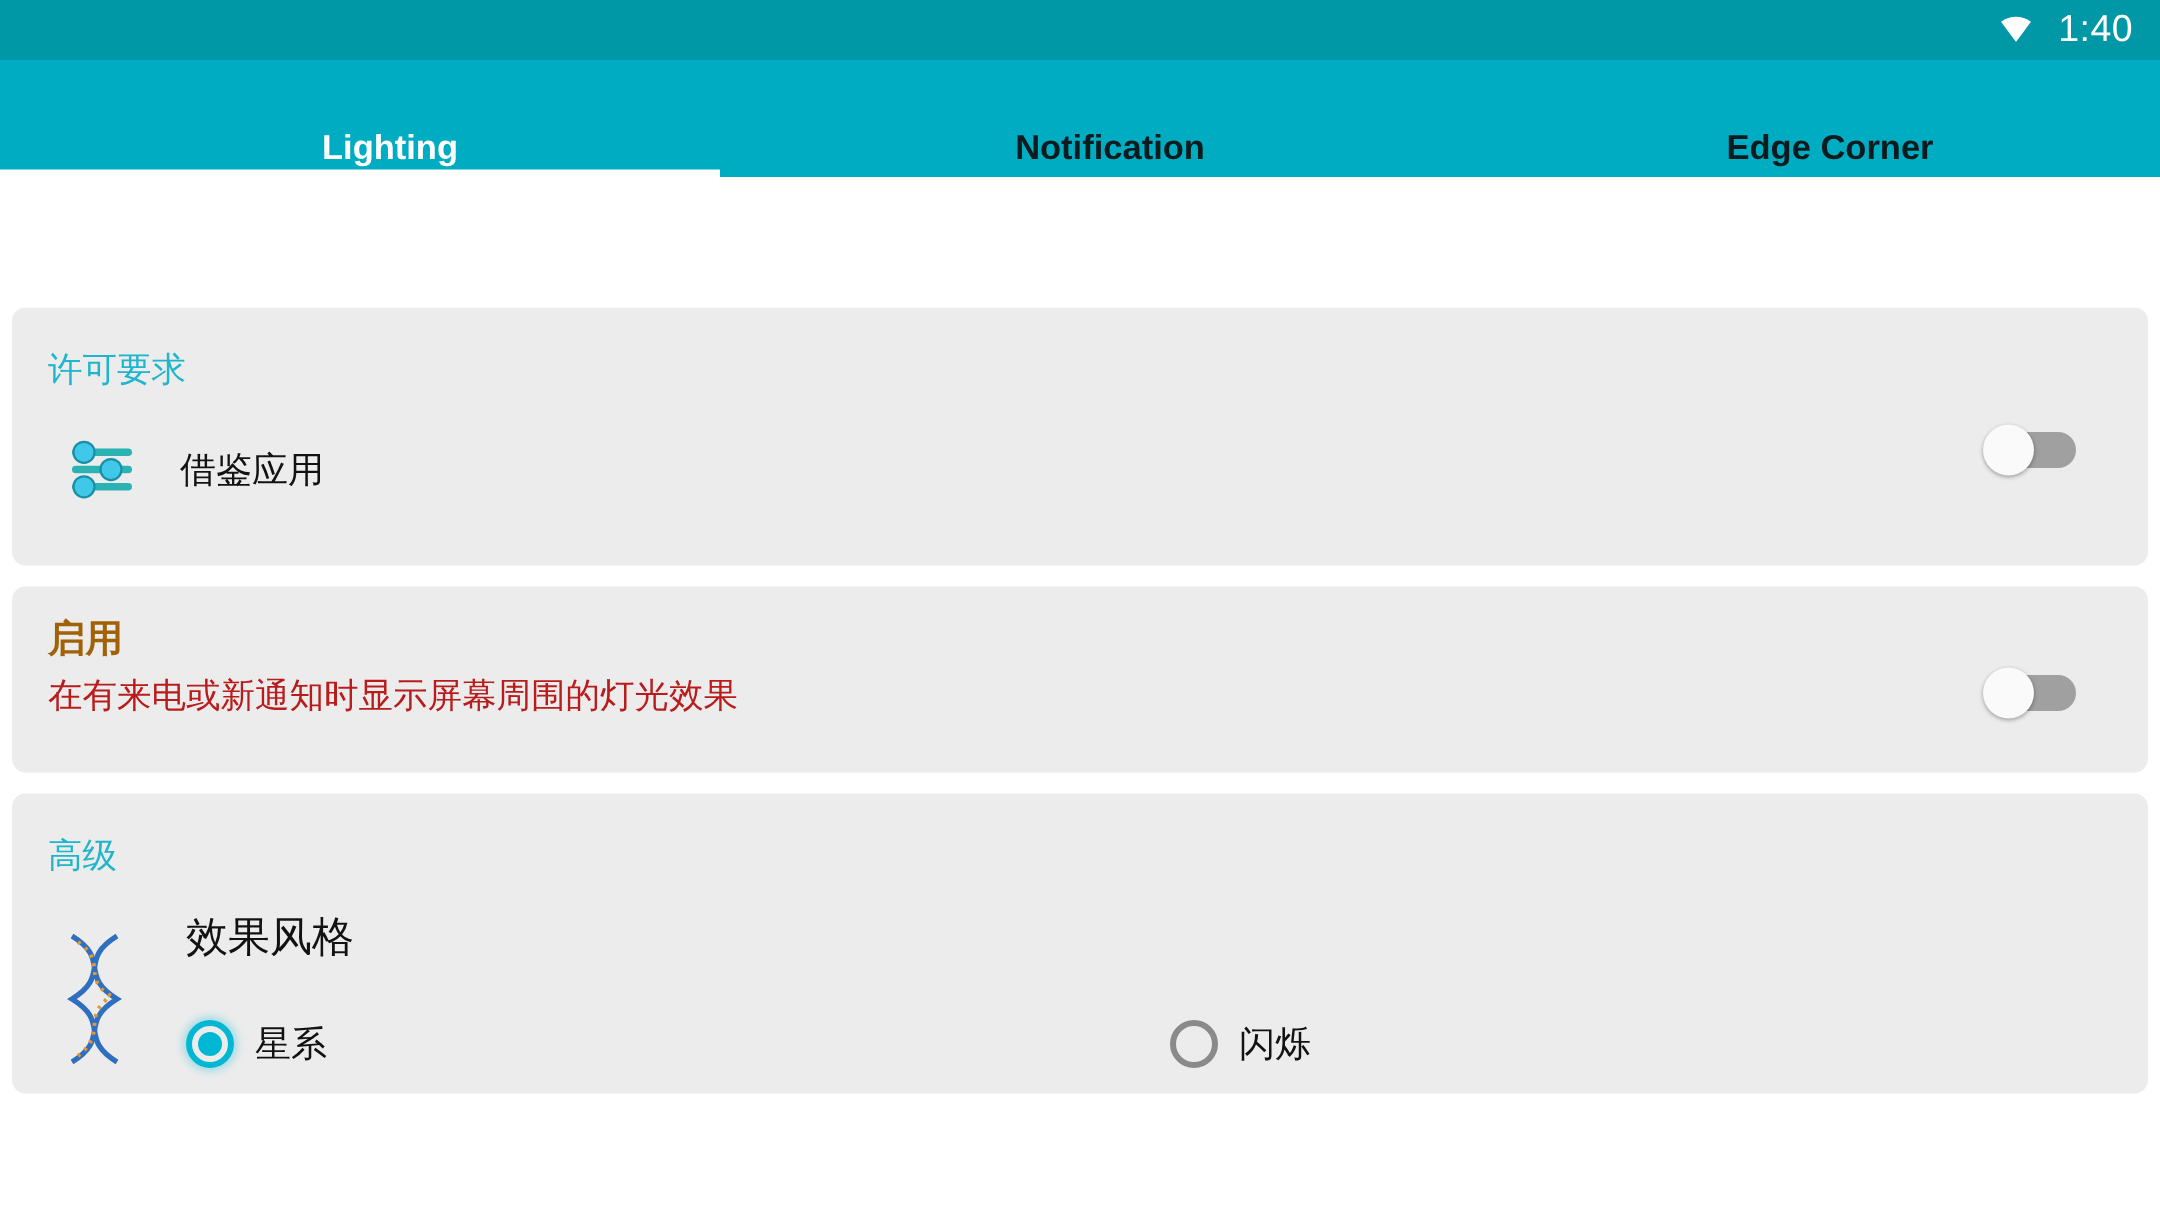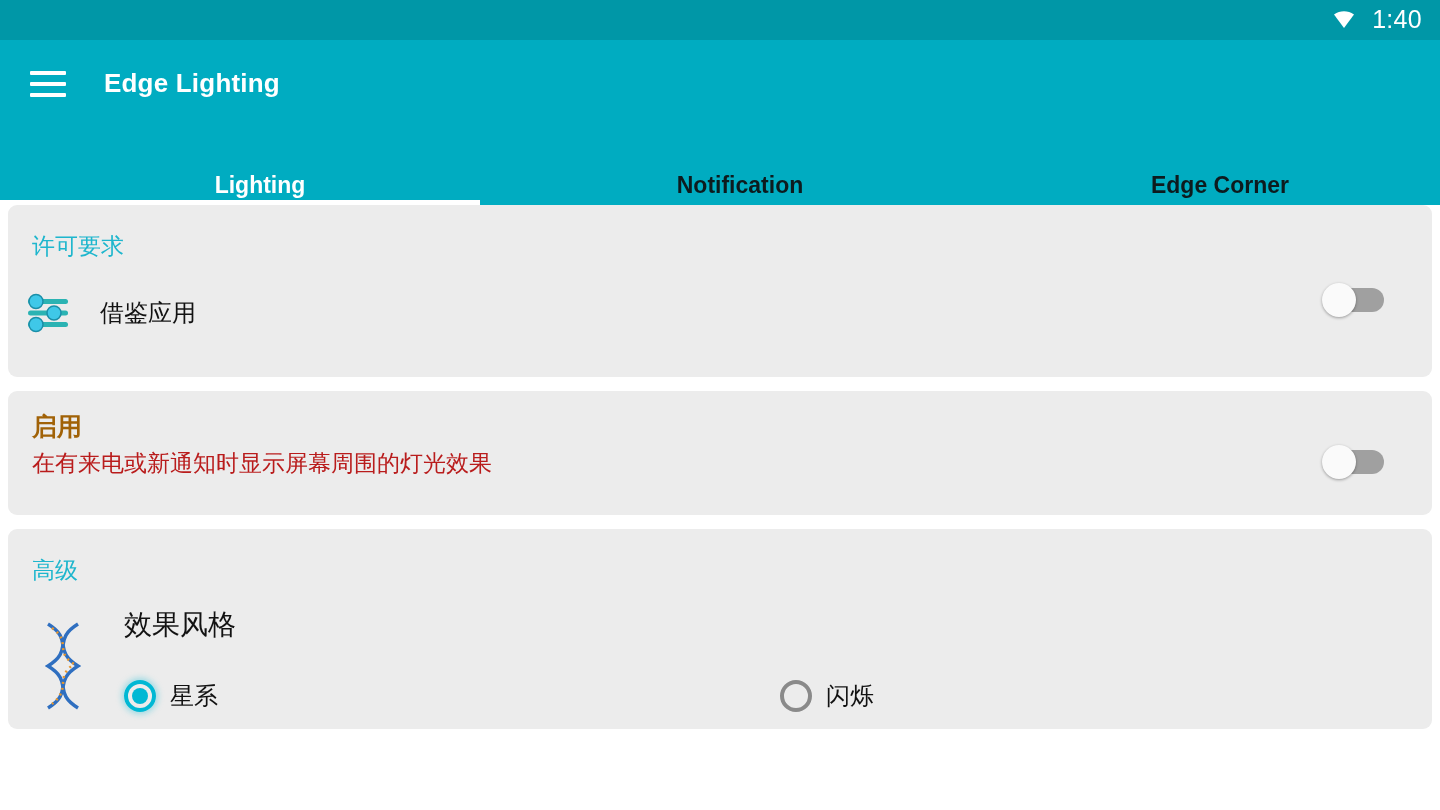--- a/index.html
+++ b/index.html
@@ -123,21 +123,21 @@
     font-size: 23px;
     font-weight: 400;
     padding: 26px 0 0 24px;
   }
 
   
   .card-permission { height: 172px; }
   .perm-row {
     display: flex;
     align-items: center;
-    padding-left: 16px;
+    padding-left: 36px;
     margin-top: 22px;
     height: 58px;
     text-align: center;
   }
   .sliders-icon { width: 48px; height: 48px; flex: none; }
   .perm-label {
     font-size: 24px;
     color: #121212;
     margin-left: 28px;
   }
@@ -255,28 +255,20 @@
 
 <div class="screen">
 
   <div class="status-bar">
     <svg class="wifi-icon" viewBox="0 0 24 24">
       <path d="M2 6.5 L12 20 L22 6.5 C18.8 4.3 15.5 3.2 12 3.2 C8.5 3.2 5.2 4.3 2 6.5 Z" fill="#ffffff"></path>
     </svg>
     <div class="status-clock">1:40</div>
   </div>
 
-  <div class="app-bar">
-    <div class="hamburger">
-      <span></span>
-        <span></span>
-        <span></span>
-    </div>
-    <div class="app-title">Edge Lighting</div>
-  </div>
 
   <div class="tab-bar">
     <div class="tab active">
       <span>Lighting</span>
     </div>
     <div class="tab">
       <span>Notification</span>
     </div>
     <div class="tab">
       <span>Edge Corner</span>

